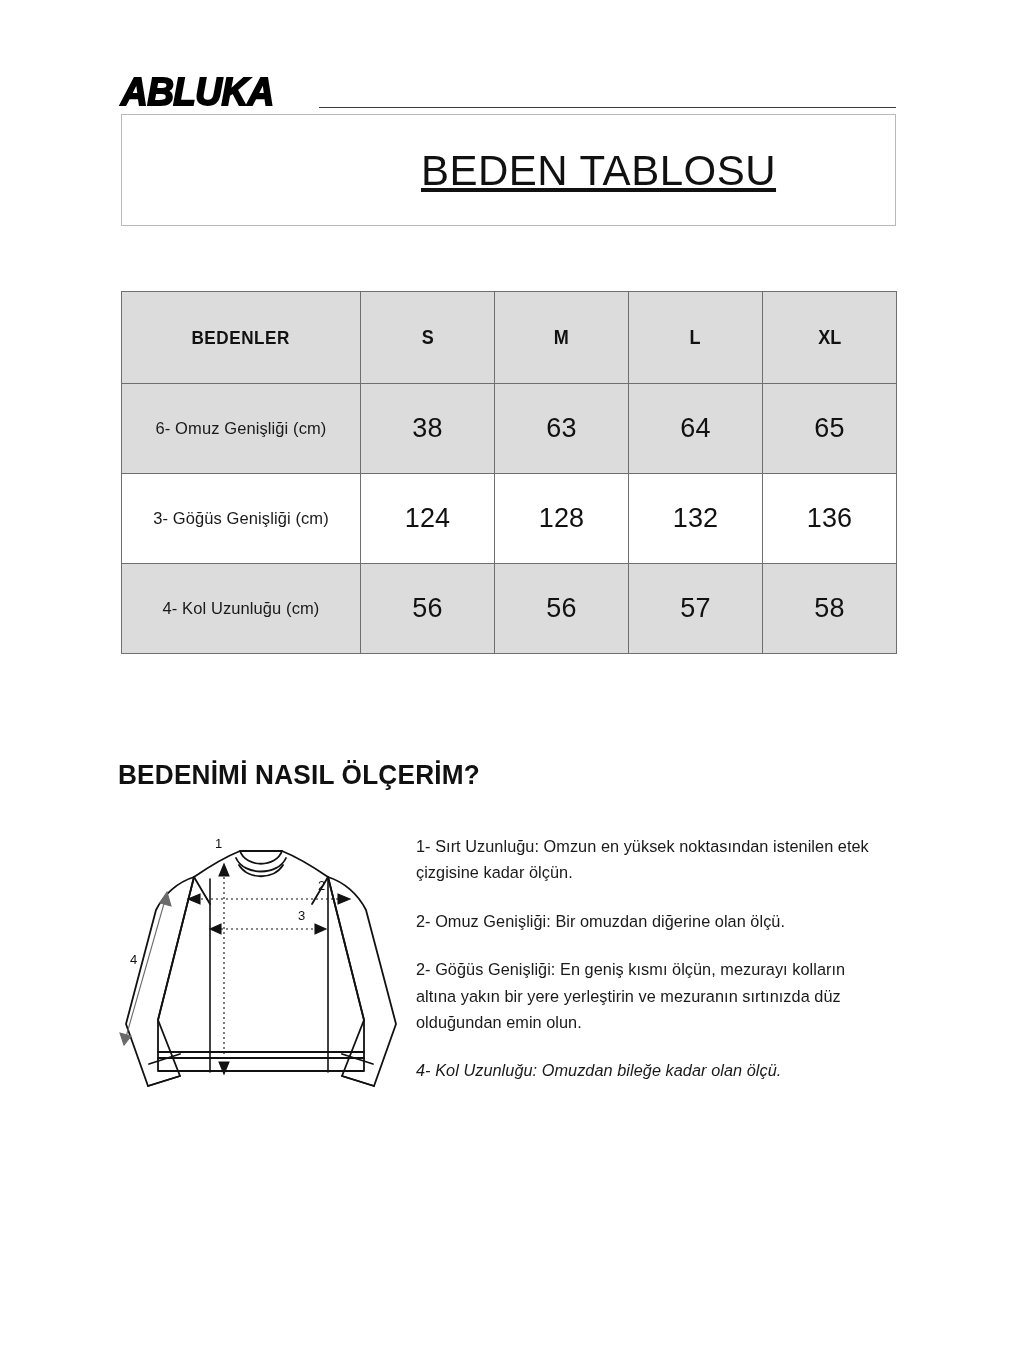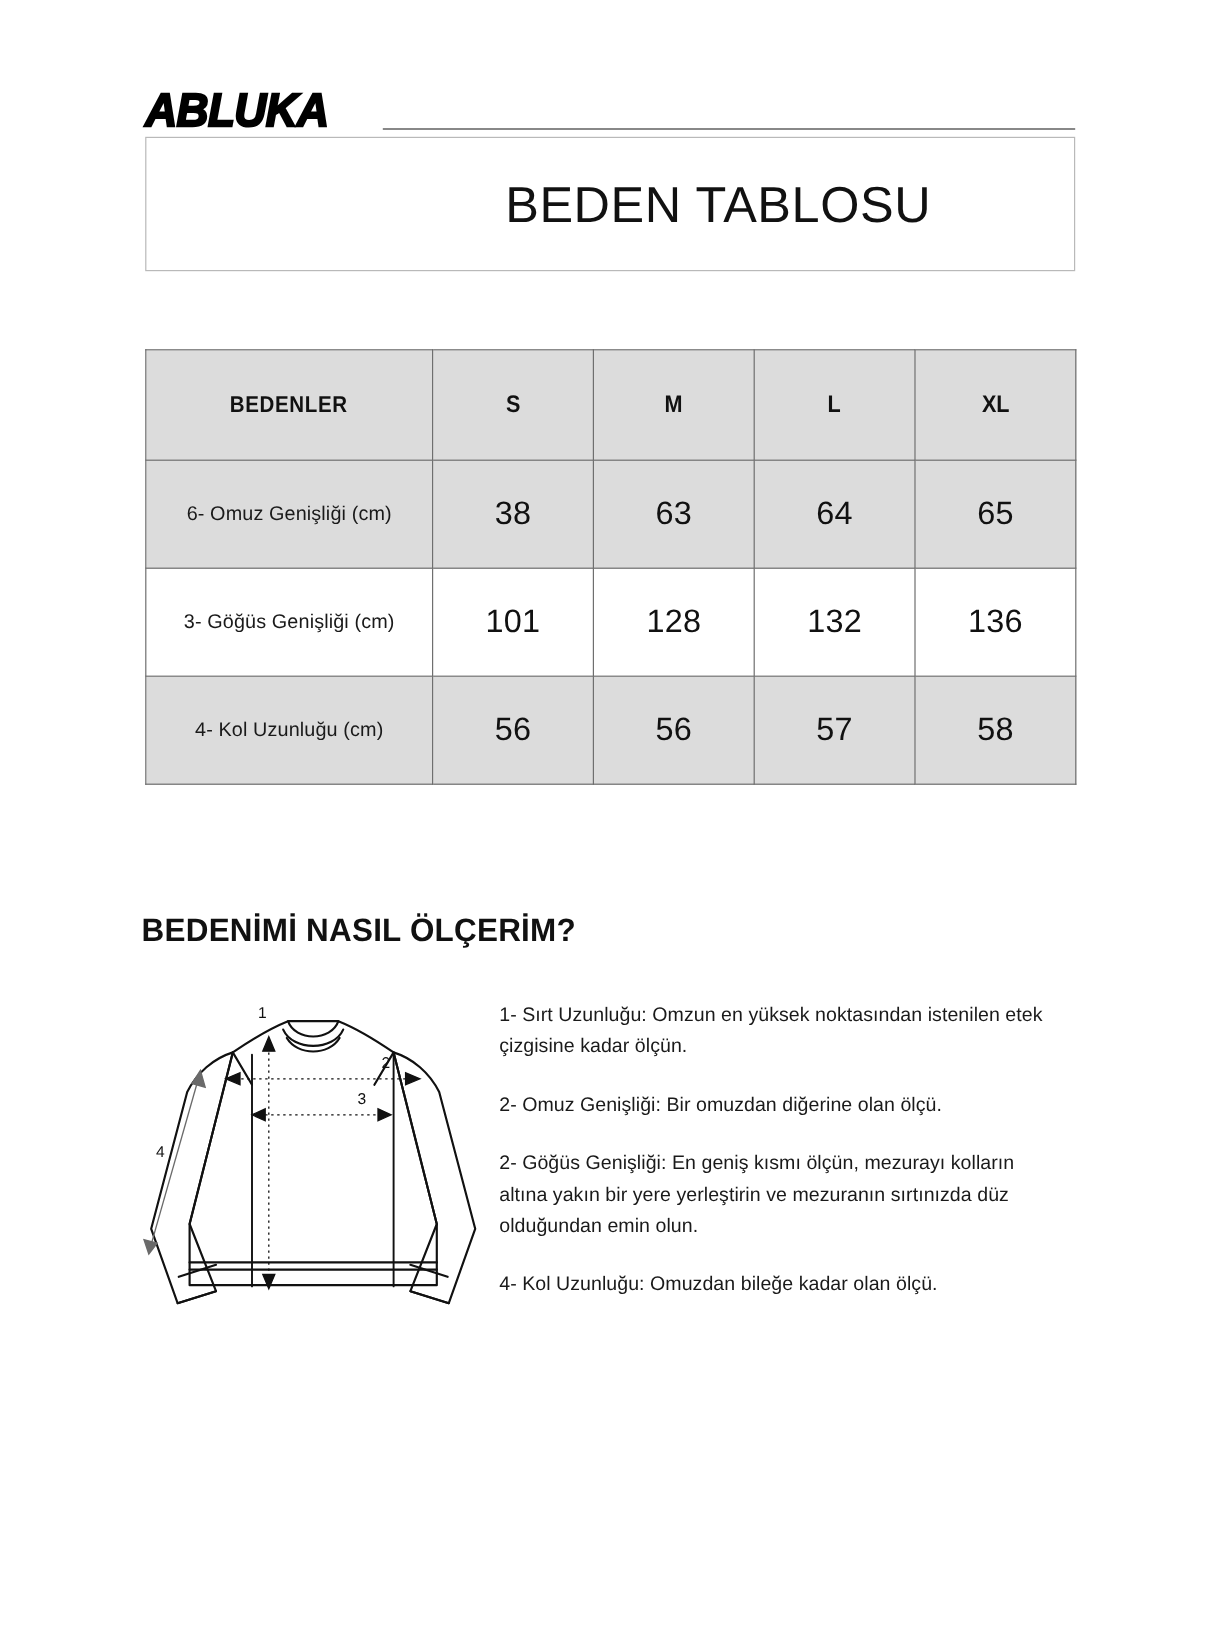--- a/index.html
+++ b/index.html
@@ -74,20 +74,21 @@
   .title-main {
     position: absolute;
     left: 0;
     right: 0;
     top: 0;
     height: 112px;
     display: flex;
     align-items: center;
     justify-content: center;
     padding-left: 180px;
+    text-decoration: underline;
   }
   .title-main span {
     font-size: 42px;
     letter-spacing: 0.5px;
     color: #111111;
     font-weight: 400;
   }
 
   
   .size-table {
@@ -169,21 +170,21 @@
     top: 833px;
     width: 470px;
   }
   .instructions p {
     font-size: 16.3px;
     line-height: 1.62;
     color: #1a1a1a;
     margin-bottom: 22px;
     letter-spacing: 0.05px;
   }
-  .instructions p:last-child { margin-bottom: 2px; }
+  .instructions p:last-child { margin-bottom: 2px; font-style: italic; }
 </style>
 </head>
 <body>
 
 <div class="page">
 
   <div class="brand-row">
     <span class="logo-word">ABLUKA</span>
     <span class="logo-rule"></span>
   </div>
@@ -224,21 +225,21 @@
     <tbody>
       <tr class="row-gray">
         <td><span class="cell-label">6- Omuz Genişliği (cm)</span></td>
         <td><span class="cell-value">38</span></td>
         <td><span class="cell-value">63</span></td>
         <td><span class="cell-value">64</span></td>
         <td><span class="cell-value">65</span></td>
       </tr>
       <tr class="row-white">
         <td><span class="cell-label">3- Göğüs Genişliği (cm)</span></td>
-        <td><span class="cell-value">101</span></td>
+        <td><span class="cell-value">124</span></td>
         <td><span class="cell-value">128</span></td>
         <td><span class="cell-value">132</span></td>
         <td><span class="cell-value">136</span></td>
       </tr>
       <tr class="row-gray">
         <td><span class="cell-label">4- Kol Uzunluğu (cm)</span></td>
         <td><span class="cell-value">56</span></td>
         <td><span class="cell-value">56</span></td>
         <td><span class="cell-value">57</span></td>
         <td><span class="cell-value">58</span></td>

